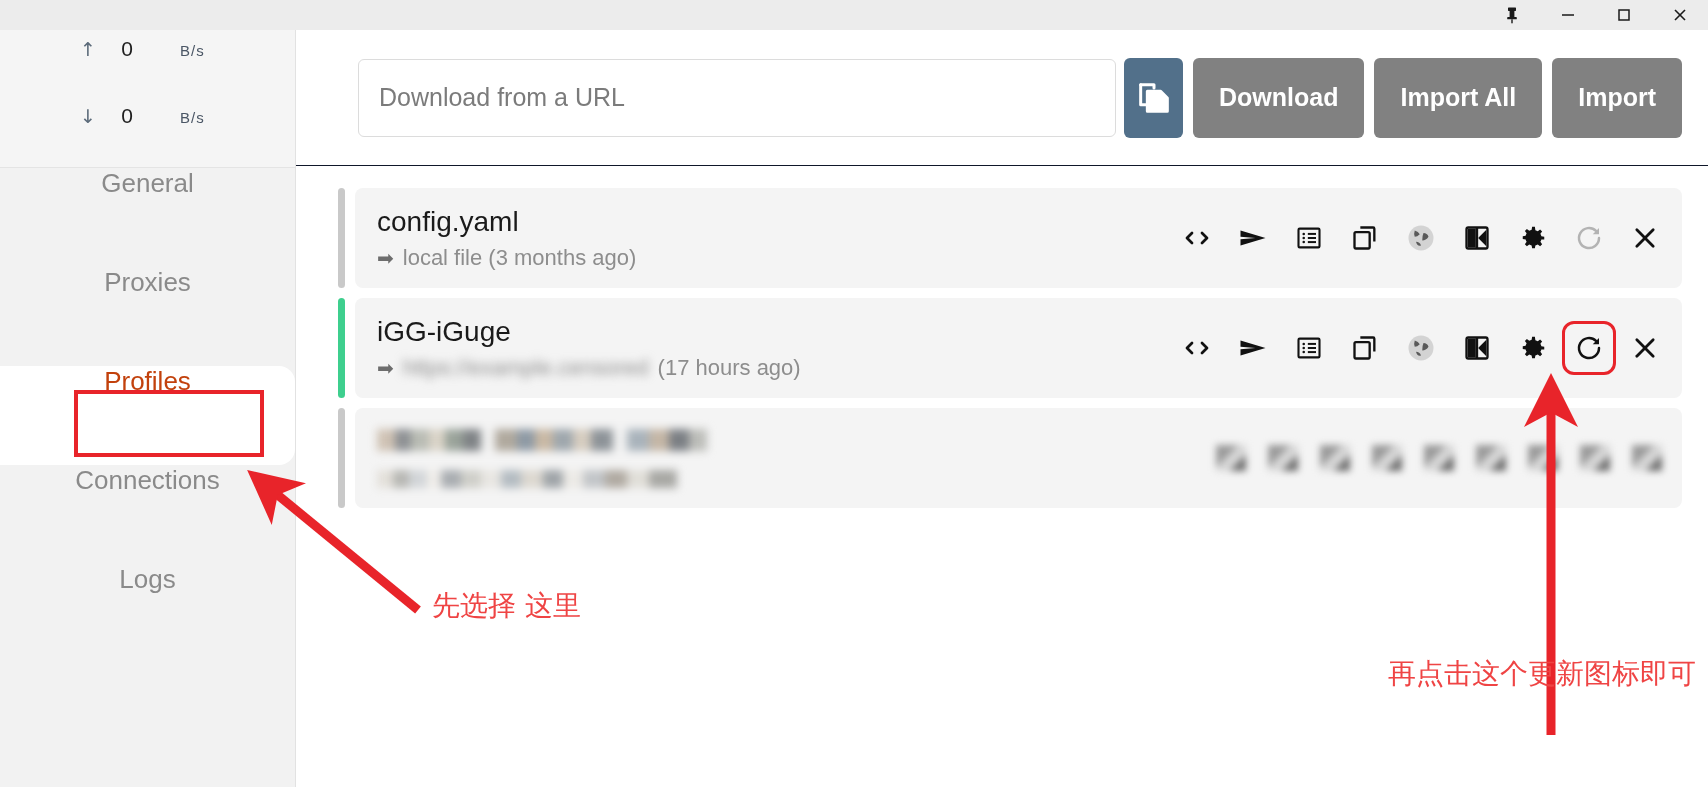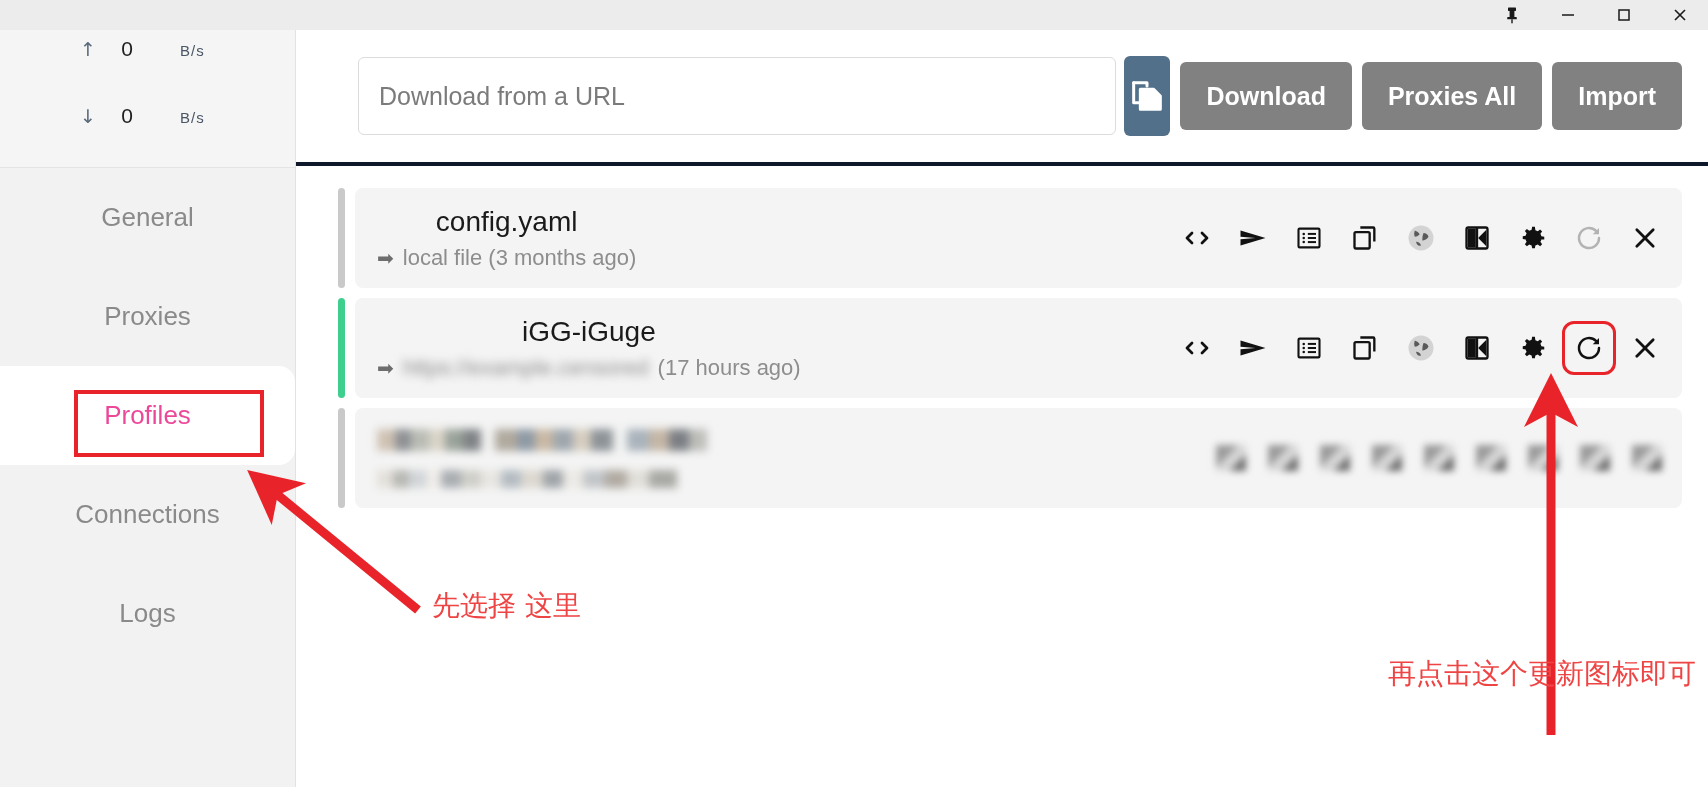--- a/index.html
+++ b/index.html
@@ -82,29 +82,29 @@
     padding-left: 22px;
     margin-top: 8px;
   }
 
   .nav {
     padding-top: 0px;
   }
   .nav-item {
     height: 99px;
     display: flex;
-    align-items: center;
+    align-items: flex-start;
     justify-content: center;
     font-size: 26px;
     color: #8a8a8a;
     position: relative;
     background: #f2f2f2;
   }
   .nav-item.active {
-    color: #ec4899;
+    color: #c2410c;
     background: #ffffff;
     border-top-right-radius: 16px;
     border-bottom-right-radius: 16px;
   }
   .nav-item.nav-above-active {
     border-bottom-right-radius: 16px;
   }
   .nav-item.nav-below-active {
     border-top-right-radius: 16px;
   }
@@ -113,21 +113,21 @@
   .main {
     position: absolute;
     top: 30px; left: 296px;
     width: 1412px;
     height: 757px;
     background: #ffffff;
   }
 
   .toolbar {
     height: 136px;
-    border-bottom: 4px solid #0f172a;
+    border-bottom: 1px solid #0f172a;
     display: flex;
     align-items: center;
     padding: 0 26px 0 62px;
     gap: 0;
   }
   .url-input {
     flex: 0 0 auto;
     width: 758px;
     height: 78px;
     border: 1px solid #dcdcdc;
@@ -147,21 +147,21 @@
     margin-left: 8px;
     background: #52708a;
     border: none;
     border-radius: 6px;
     display: flex;
     align-items: center;
     justify-content: center;
     color: #ffffff;
   }
   .tool-btn {
-    height: 68px;
+    height: 80px;
     margin-left: 10px;
     background: #818181;
     border: none;
     border-radius: 6px;
     color: #ffffff;
     font-size: 25px;
     font-weight: bold;
     padding: 0 26px;
     font-family: "Liberation Sans", sans-serif;
     white-space: nowrap;
@@ -169,21 +169,20 @@
 
   
   .list {
     padding: 22px 26px 0 42px;
   }
   .row {
     display: flex;
     align-items: stretch;
     margin-bottom: 10px;
     height: 100px;
-    text-align: center;
   }
   .row-bar {
     width: 7px;
     border-radius: 4px;
     background: #c9c9c9;
     flex: 0 0 7px;
   }
   .row-bar.active { background: #3ecf8e; }
   .row-body {
     flex: 1;
@@ -377,21 +376,21 @@
     <div class="toolbar">
       <input class="url-input" type="text" placeholder="Download from a URL" style="">
       <button class="paste-btn">
         <svg width="40" height="40" viewBox="0 0 24 24" fill="none" stroke="currentColor" stroke-width="1.8" stroke-linecap="round" stroke-linejoin="round">
           <path d="M4 4 h8 v2"></path>
           <path d="M4 4 v12 h3"></path>
           <path d="M8 8 h8 l4 4 v8 h-12 z" fill="currentColor" stroke="currentColor"></path>
         </svg>
       </button>
       <button class="tool-btn">Download</button>
-      <button class="tool-btn">Proxies All</button>
+      <button class="tool-btn">Import All</button>
       <button class="tool-btn">Import</button>
     </div>
 
     <div class="list">
 
       <div class="row">
         <div class="row-bar"></div>
         <div class="row-body">
           <div class="row-text">
             <div class="row-title">config.yaml</div>

